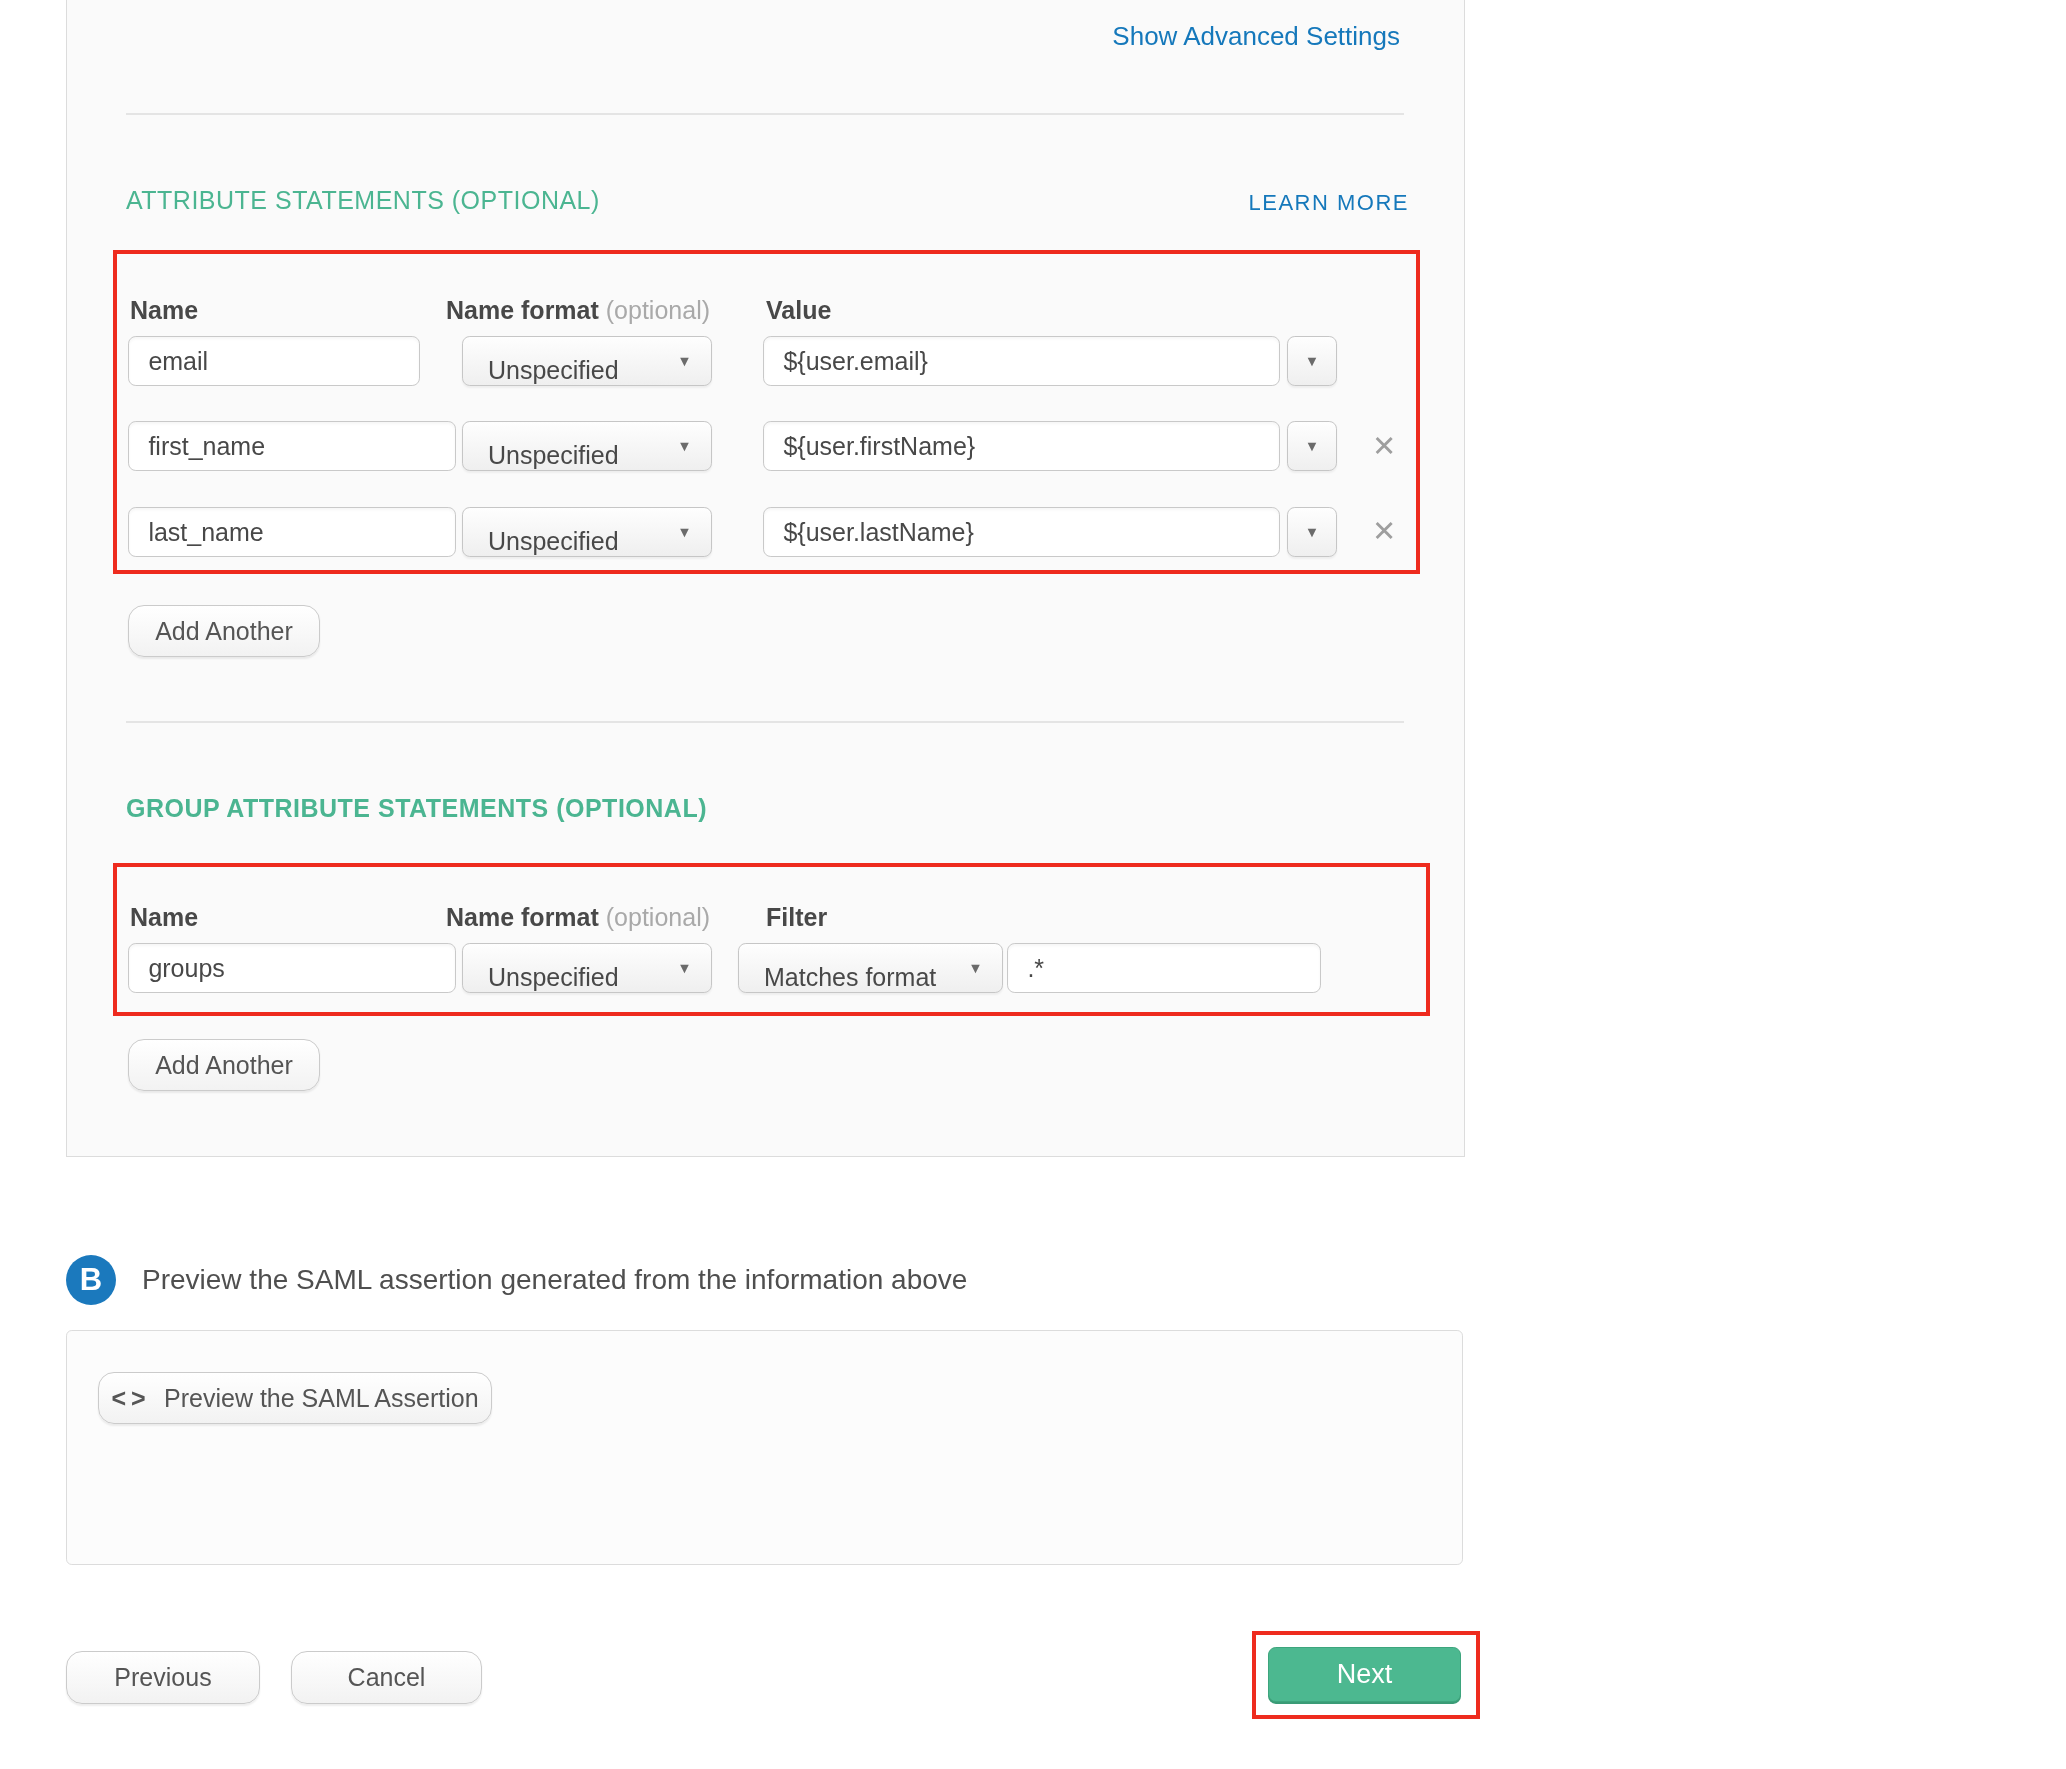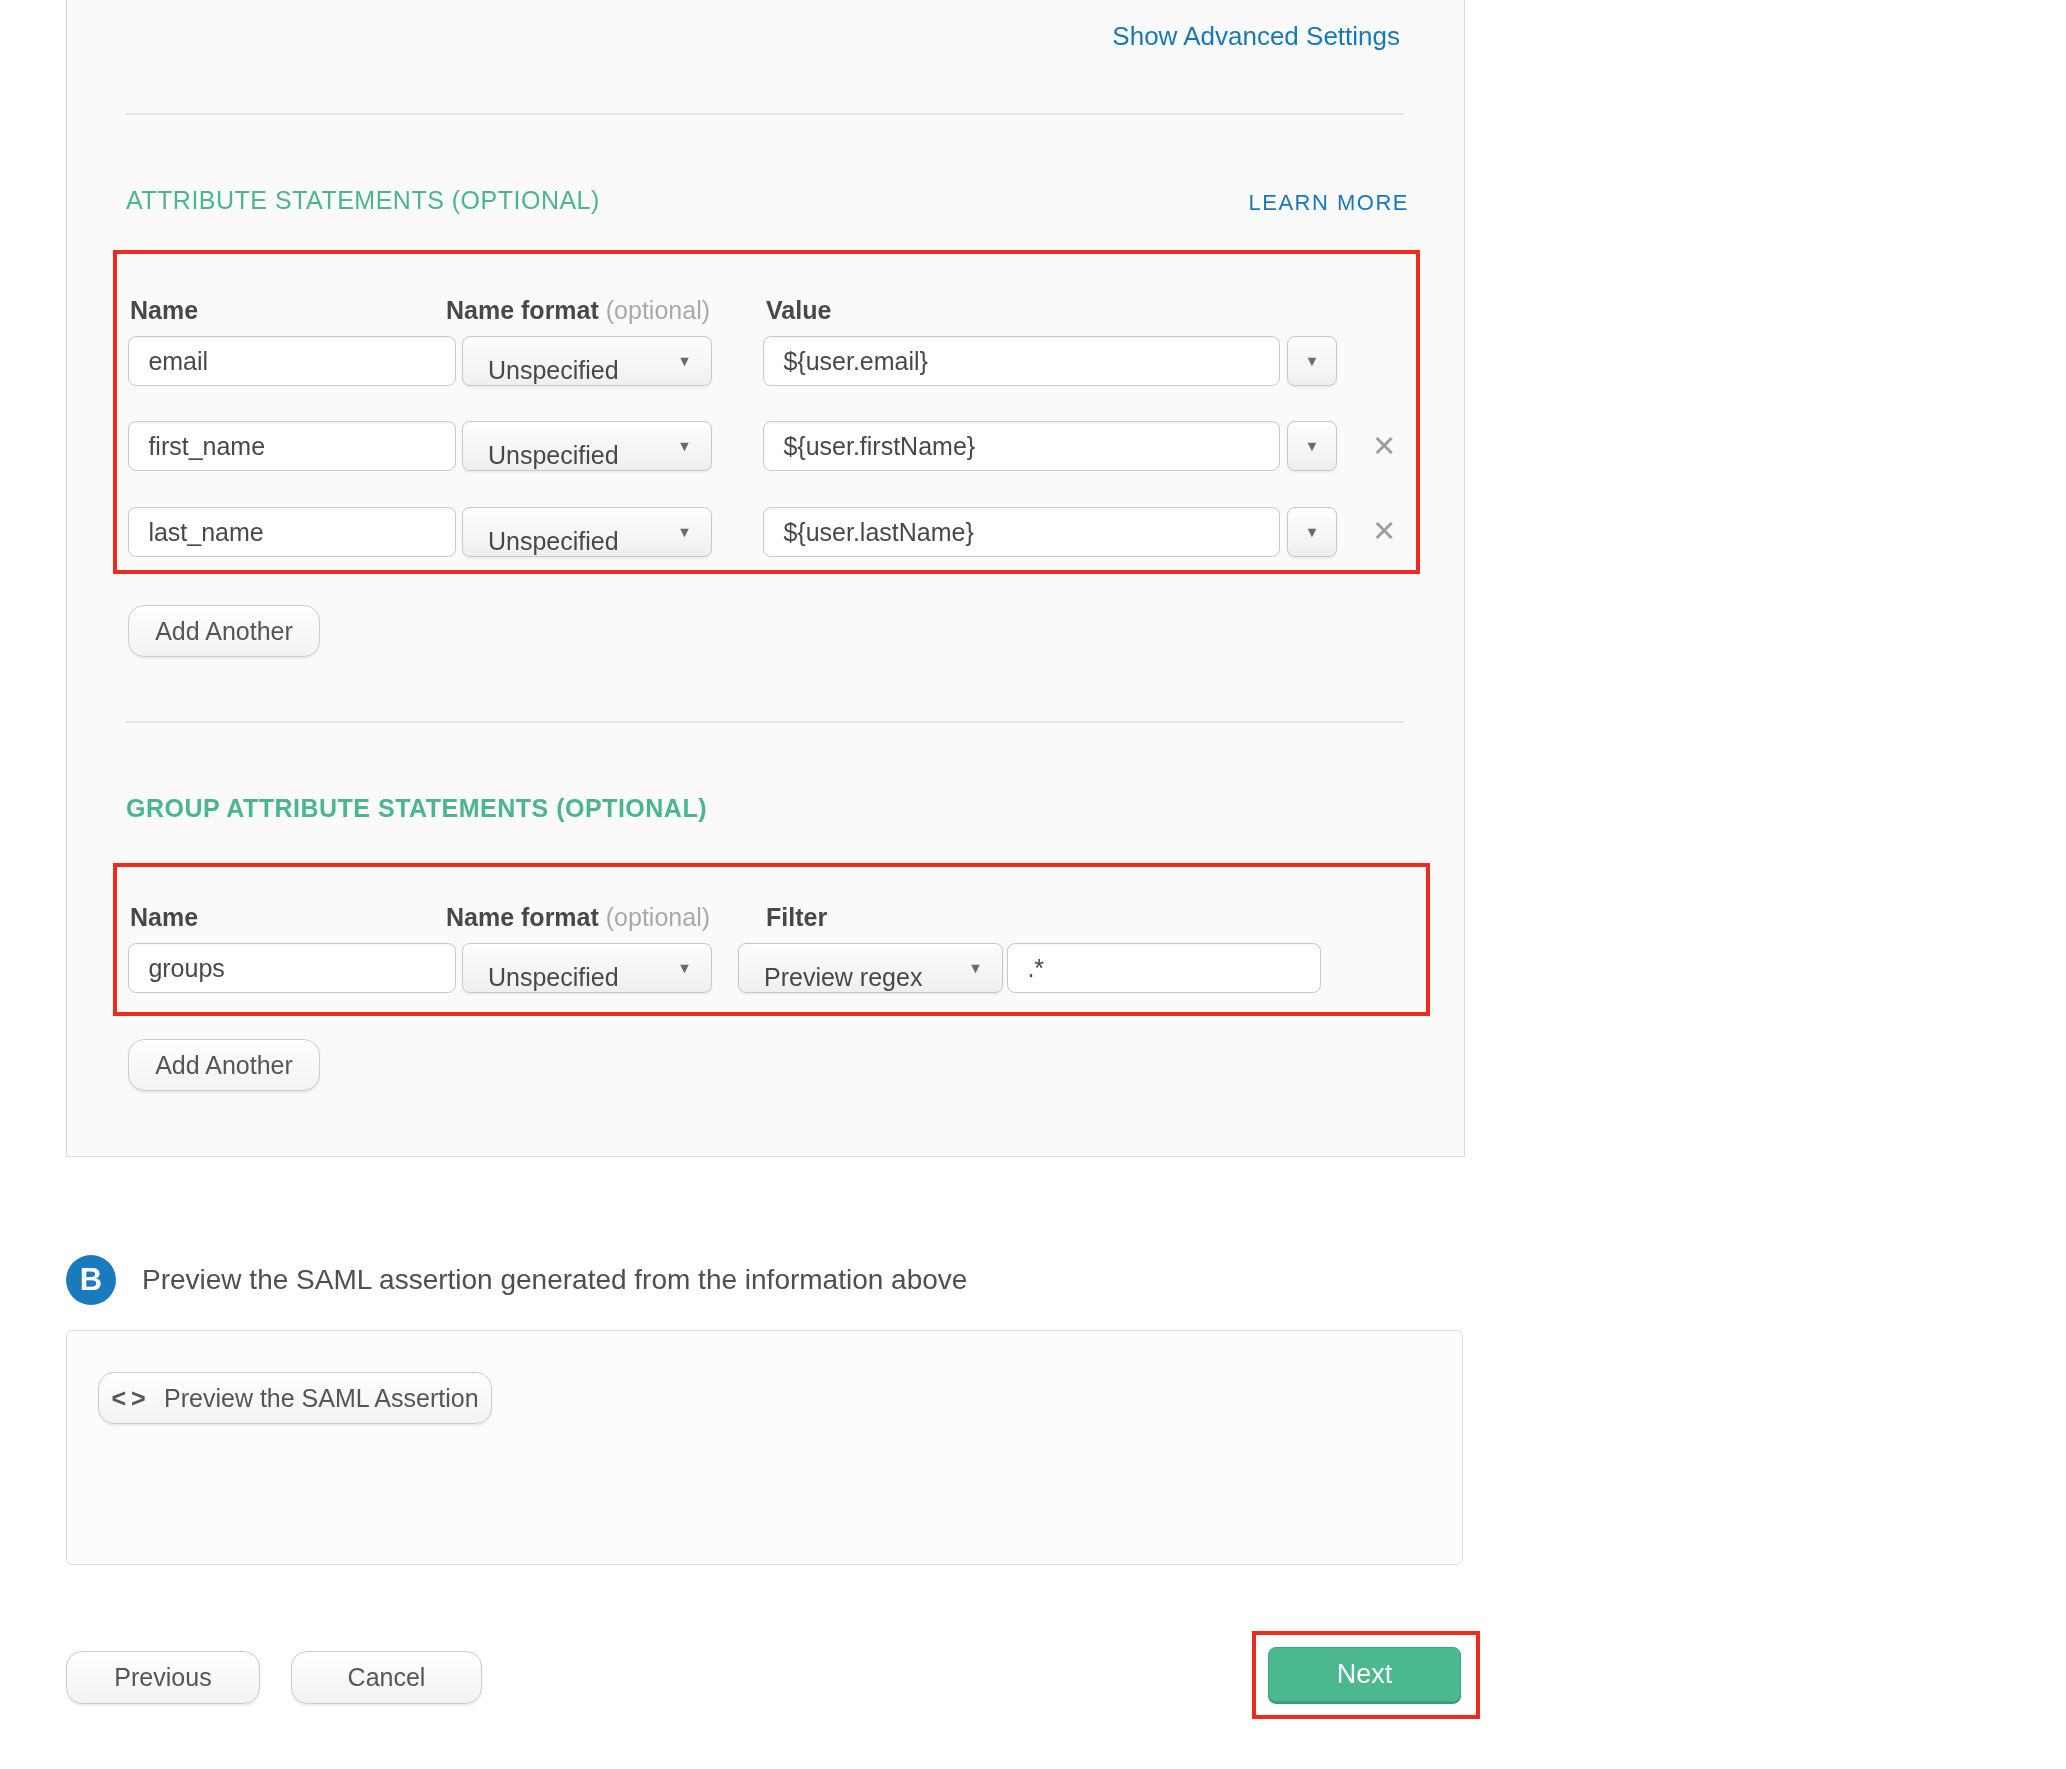--- a/index.html
+++ b/index.html
@@ -104,21 +104,21 @@
     <span>Name</span>
   </div>
   <div class="col-header" style="left:379px; top:276px;">
     <span>Name format</span>
     <span class="opt">(optional)</span>
   </div>
   <div class="col-header" style="left:699px; top:276px;">
     <span>Value</span>
   </div>
 
-  <input class="txt-input" style="left: 61px; top: 336px; width: 328px;" value="email">
+  <input class="txt-input" style="left: 61px; top: 336px; width: 292px;" value="email">
   <div class="dropdown" style="left:395px; top:336px; width:250px;">
     <span class="dd-label">Unspecified</span>
     <span class="dd-arrow">▼</span>
   </div>
   <input class="txt-input" style="left: 696px; top: 336px; width: 517px;" value="${user.email}">
   <div class="combo-arrow-btn" style="left:1220px; top:336px;">
     <span>▼</span>
   </div>
 
   <input class="txt-input" style="left: 61px; top: 421px; width: 328px;" value="first_name">
@@ -161,21 +161,21 @@
   <div class="col-header" style="left:699px; top:883px;">
     <span>Filter</span>
   </div>
 
   <input class="txt-input" style="left: 61px; top: 943px; width: 328px;" value="groups">
   <div class="dropdown" style="left:395px; top:943px; width:250px;">
     <span class="dd-label">Unspecified</span>
     <span class="dd-arrow">▼</span>
   </div>
   <div class="dropdown" style="left:671px; top:943px; width:265px;">
-    <span class="dd-label">Preview regex</span>
+    <span class="dd-label">Matches format</span>
     <span class="dd-arrow">▼</span>
   </div>
   <input class="txt-input" style="left: 940px; top: 943px; width: 314px;" value=".*">
 
   <button class="btn" style="left:61px; top:1039px; width:192px; height:52px;">Add Another</button>
 </div>
 
 <div class="b-badge">B</div>
 <div class="b-title">Preview the SAML assertion generated from the information above</div>
 

